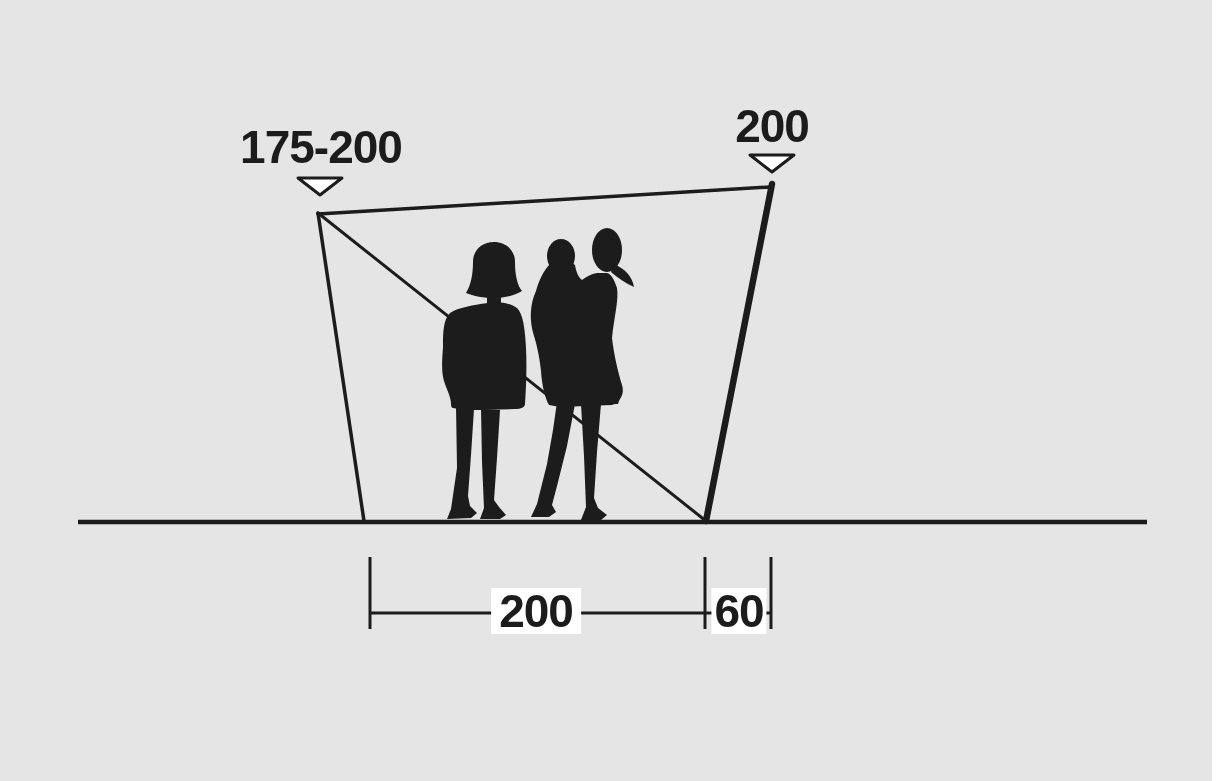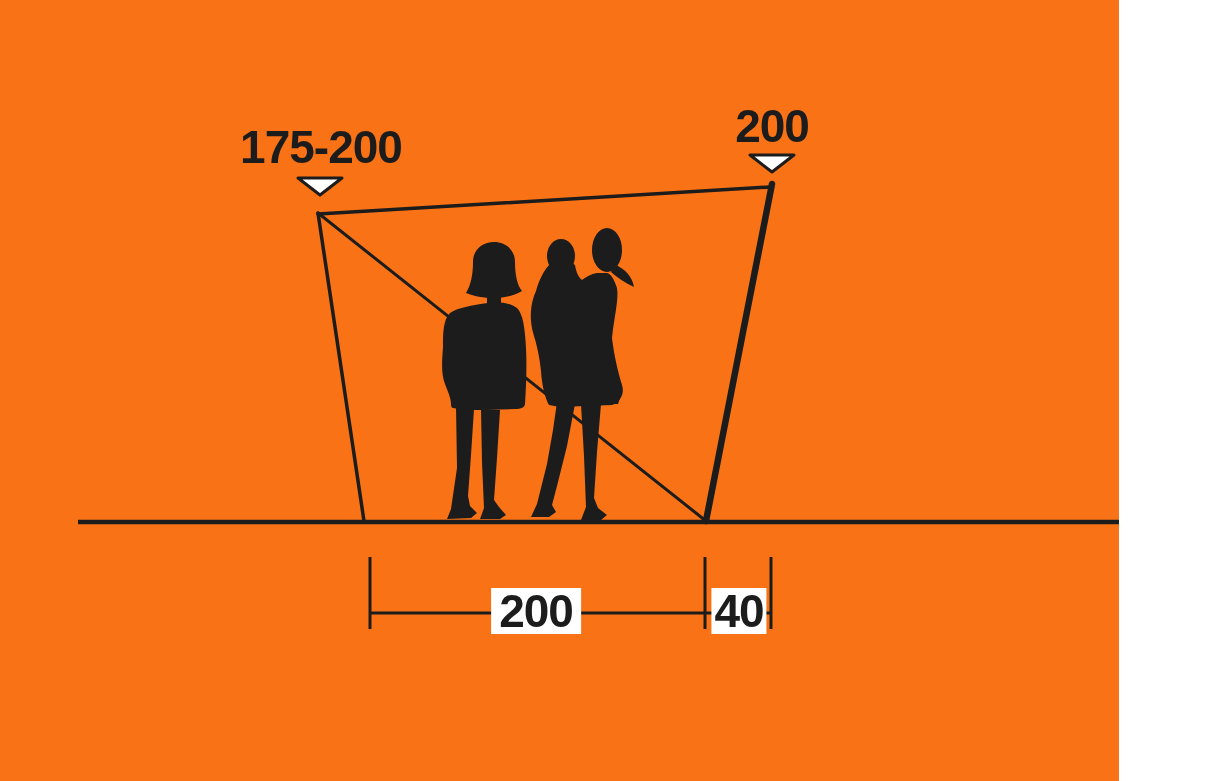--- a/index.html
+++ b/index.html
@@ -2,23 +2,23 @@
 <html><head>
 <meta charset="utf-8">
 <style>
   html, body {
     margin: 0;
     padding: 0;
     background: #ffffff;
   }
   .canvas {
     position: relative;
-    width: 1119px;
+    width: 1212px;
     height: 781px;
-    background: #f97316;
+    background: #e5e5e5;
     overflow: hidden;
     font-family: "Liberation Sans", sans-serif;
   }
   .canvas svg {
     position: absolute;
     left: 0;
     top: 0;
   }
   .dim-label {
     position: absolute;
@@ -129,15 +129,15 @@
         L 581,520 L 586,507 L 584,456 Z"></path>
     </g>
   </svg>
 
   <div class="dim-label" id="lbl-pole-left">175-200</div>
 
   <div class="dim-label" id="lbl-pole-right">200</div>
 
   <div class="dim-label on-line" id="lbl-base-width">200</div>
 
-  <div class="dim-label on-line" id="lbl-side-offset">40</div>
+  <div class="dim-label on-line" id="lbl-side-offset">60</div>
 
 </div>
 
 </body></html>

